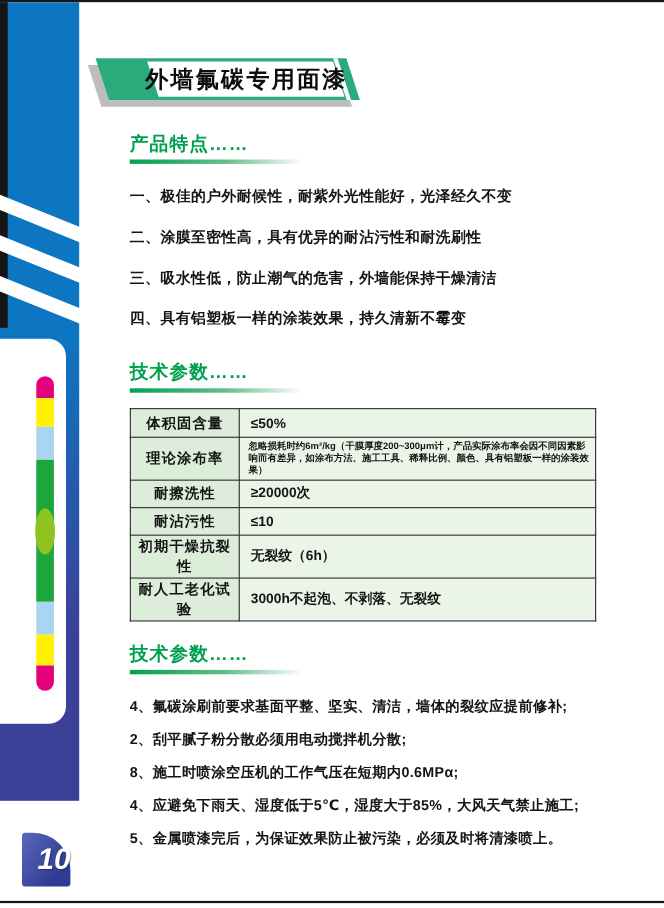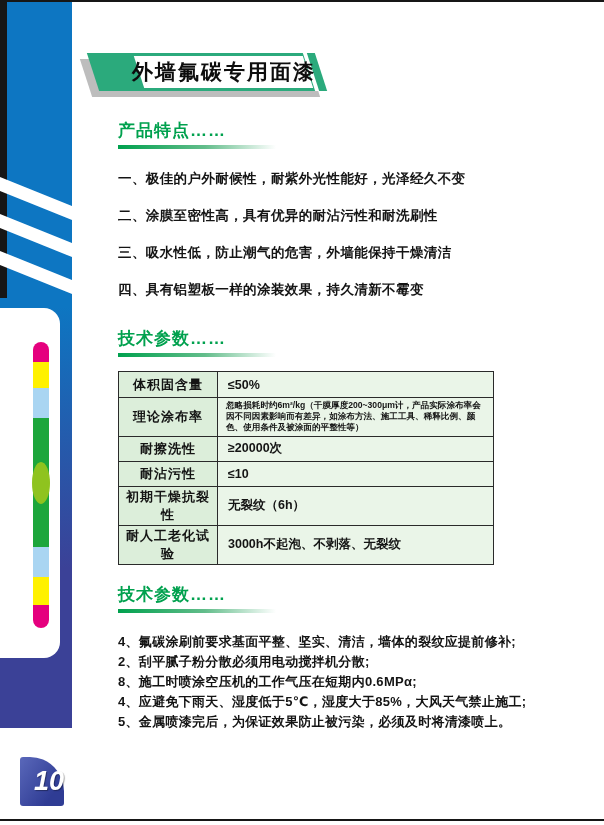--- a/index.html
+++ b/index.html
@@ -50,35 +50,35 @@
   
   .section-head{position:absolute;left:118px;z-index:7;}
   .section-head .hd{font-size:17px;font-weight:800;letter-spacing:1px;color:var(--accent-green,#00A14E);line-height:1;}
   .section-head .bar{margin-top:6px;height:4px;width:158px;
     background:linear-gradient(to right,var(--accent-green,#00A14E) 0%,#63bd8b 55%,rgba(255,255,255,0) 100%);}
   .features-list{position:absolute;left:118px;top:165px;width:440px;z-index:7;}
   .features-list .item{font-size:13.5px;font-weight:700;color:#141414;line-height:1;margin-top:23.5px;
     white-space:nowrap;letter-spacing:.4px;}
   .features-list .item:first-child{margin-top:7px;}
   
-  .spec-table{position:absolute;left:118px;top:371px;width:376px;z-index:7;
+  .spec-table{position:absolute;left:118px;top:371px;width:424px;z-index:7;
     border-collapse:collapse;table-layout:fixed;}
   .spec-table td{border:1.2px solid #2a2a2a;vertical-align:middle;}
   .spec-table td.lbl{width:96px;background:var(--table-label-bg,#DCEEDA);
     text-align:center;font-size:13px;font-weight:800;letter-spacing:1px;color:#141414;}
   .spec-table td.val{background:var(--table-value-bg,#EAF5E8);padding:3px 6px 3px 10px;
     font-size:12.5px;font-weight:700;color:#141414;margin-top:22px;}
   .spec-table tr{height:25px;}
   .spec-table tr.r1{height:26px;}
   .spec-table tr.r2{height:30px;}
   .spec-table tr.r7{height:26px;}
   .spec-table td.val.small{font-size:8.6px;font-weight:600;line-height:1.3;letter-spacing:0;padding:2px 4px 2px 8px;}
   
   .notes-list{position:absolute;left:118px;top:628px;width:460px;z-index:7;}
-  .notes-list .item{font-size:13px;font-weight:700;color:#141414;line-height:1;margin-top:7px;
+  .notes-list .item{font-size:13px;font-weight:700;color:#141414;line-height:1;margin-top:17px;
     white-space:nowrap;letter-spacing:.3px;}
   .notes-list .item:first-child{margin-top:7px;}
 </style>
 </head>
 <body>
 
 <div class="page">
 
   <div class="edge-top"></div>
   <div class="edge-bottom"></div>
@@ -130,21 +130,21 @@
     <div class="bar"></div>
   </div>
   <table class="spec-table">
     <tbody>
       <tr class="r1">
         <td class="lbl">体积固含量</td>
         <td class="val">≤50%</td>
       </tr>
       <tr class="r2">
         <td class="lbl">理论涂布率</td>
-        <td class="val small">忽略损耗时约6m²/kg（干膜厚度200~300μm计，产品实际涂布率会因不同因素影响而有差异，如涂布方法、施工工具、稀释比例、颜色、使用条件及被涂面的平整性等）</td>
+        <td class="val small">忽略损耗时约6m²/kg（干膜厚度200~300μm计，产品实际涂布率会因不同因素影响而有差异，如涂布方法、施工工具、稀释比例、颜色、具有铝塑板一样的涂装效果）</td>
       </tr>
       <tr>
         <td class="lbl">耐擦洗性</td>
         <td class="val">≥20000次</td>
       </tr>
       <tr>
         <td class="lbl">耐沾污性</td>
         <td class="val">≤10</td>
       </tr>
       <tr>

